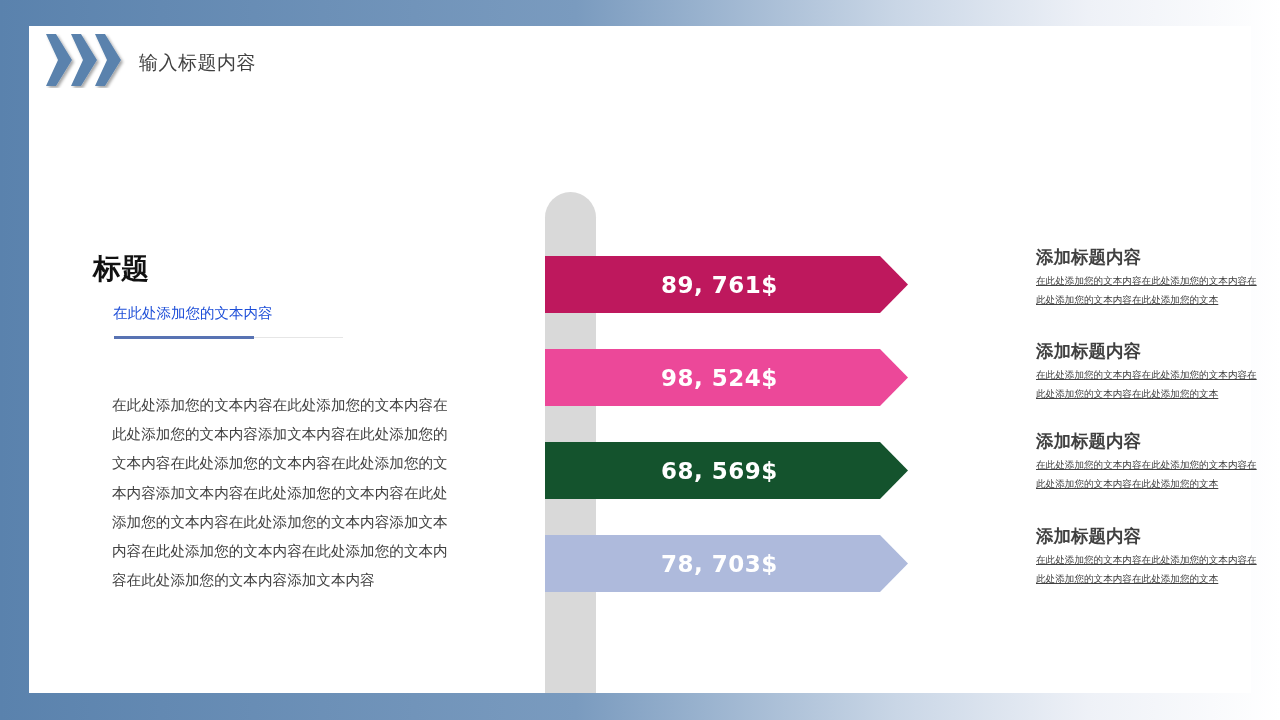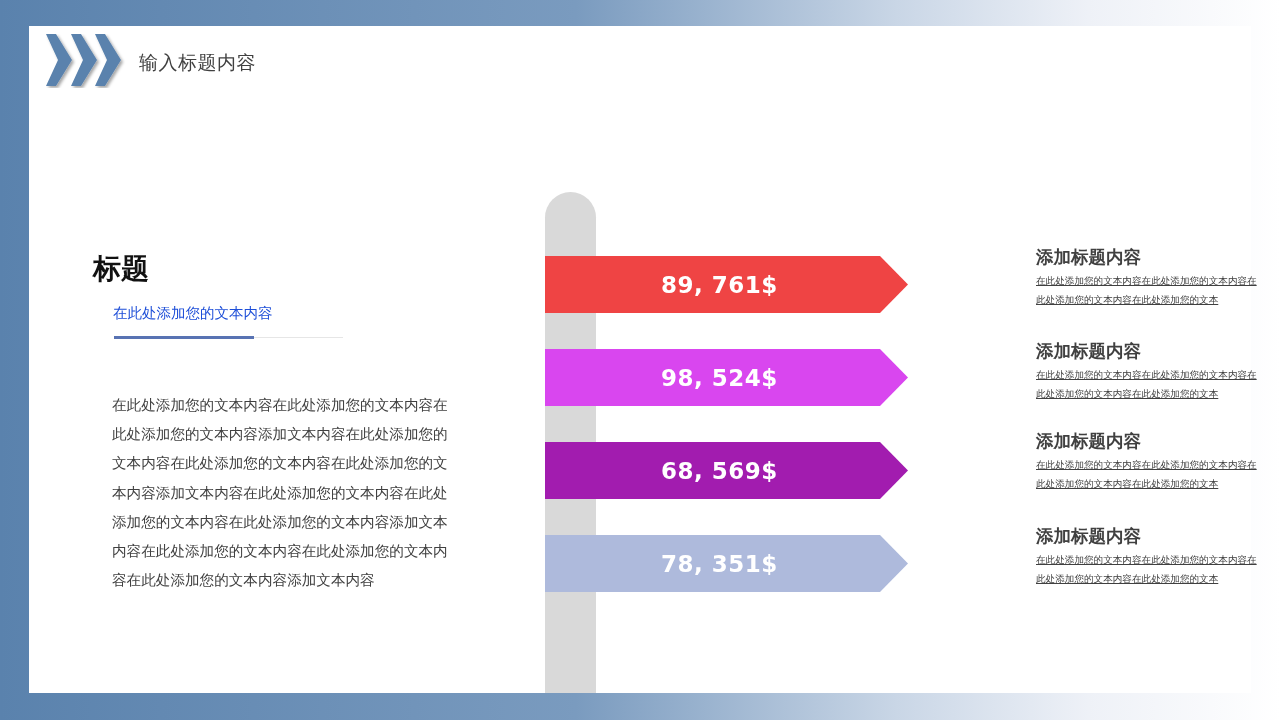--- a/index.html
+++ b/index.html
@@ -67,31 +67,31 @@
 <div class="header-title">输入标题内容</div>
 
 <div class="left-title">标题</div>
 <div class="left-subtitle">在此处添加您的文本内容</div>
 <div class="divider-track"></div>
 <div class="divider-accent"></div>
 <div class="left-body">在此处添加您的文本内容在此处添加您的文本内容在此处添加您的文本内容添加文本内容在此处添加您的文本内容在此处添加您的文本内容在此处添加您的文本内容添加文本内容在此处添加您的文本内容在此处添加您的文本内容在此处添加您的文本内容添加文本内容在此处添加您的文本内容在此处添加您的文本内容在此处添加您的文本内容添加文本内容</div>
 
 <div class="pole"></div>
 
-<div class="arrow" style="top:256px; background:#ef4444;">
+<div class="arrow" style="top:256px; background:#be185d;">
   <span class="value">89, 761$</span>
 </div>
-<div class="arrow" style="top:349px; background:#d946ef;">
+<div class="arrow" style="top:349px; background:#ec4899;">
   <span class="value">98, 524$</span>
 </div>
-<div class="arrow" style="top:442px; background:#a21caf;">
+<div class="arrow" style="top:442px; background:#14532d;">
   <span class="value">68, 569$</span>
 </div>
 <div class="arrow" style="top:535px; background:#aebadc;">
-  <span class="value">78, 351$</span>
+  <span class="value">78, 703$</span>
 </div>
 
 <div class="info" style="top:246px;">
   <div class="title">添加标题内容</div>
   <div class="desc">在此处添加您的文本内容在此处添加您的文本内容在此处添加您的文本内容在此处添加您的文本</div>
 </div>
 <div class="info" style="top:340px;">
   <div class="title">添加标题内容</div>
   <div class="desc">在此处添加您的文本内容在此处添加您的文本内容在此处添加您的文本内容在此处添加您的文本</div>
 </div>

